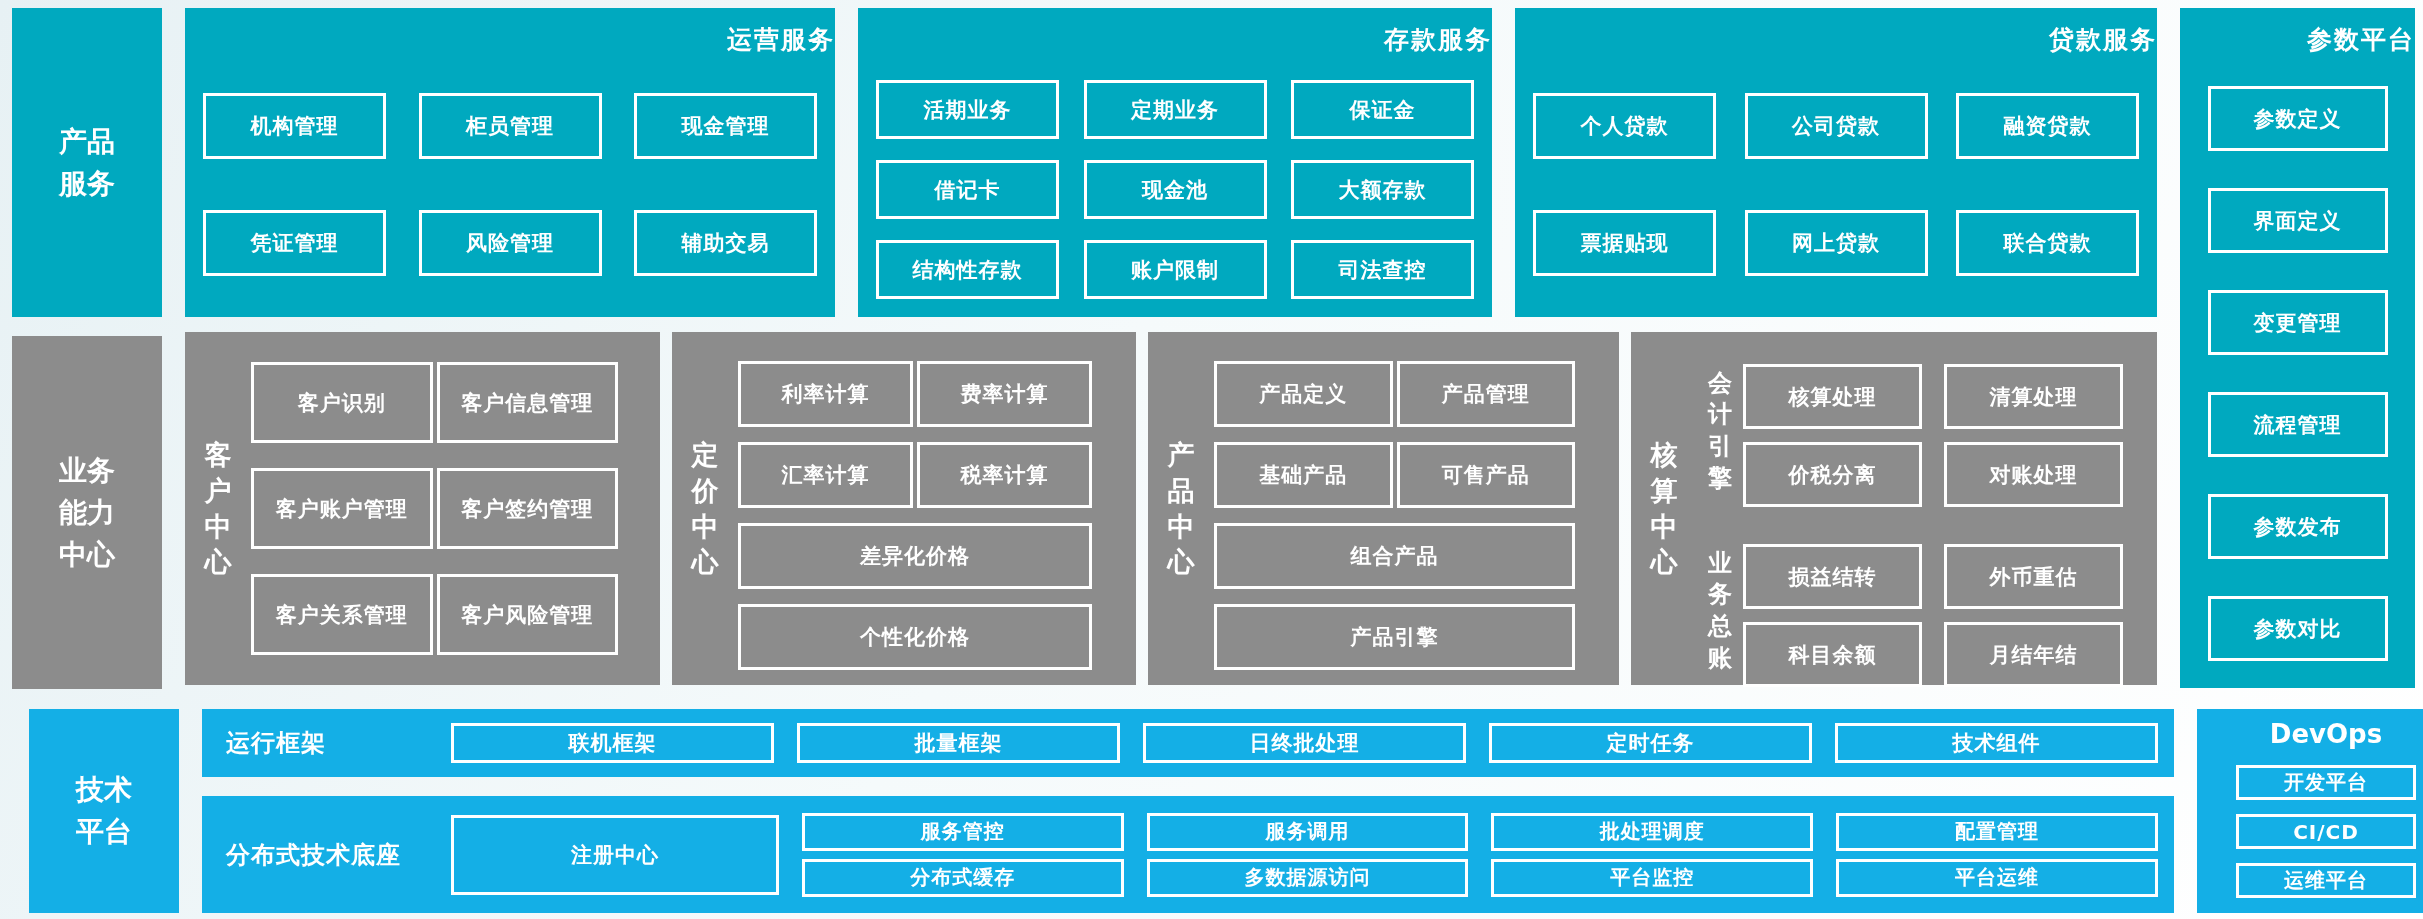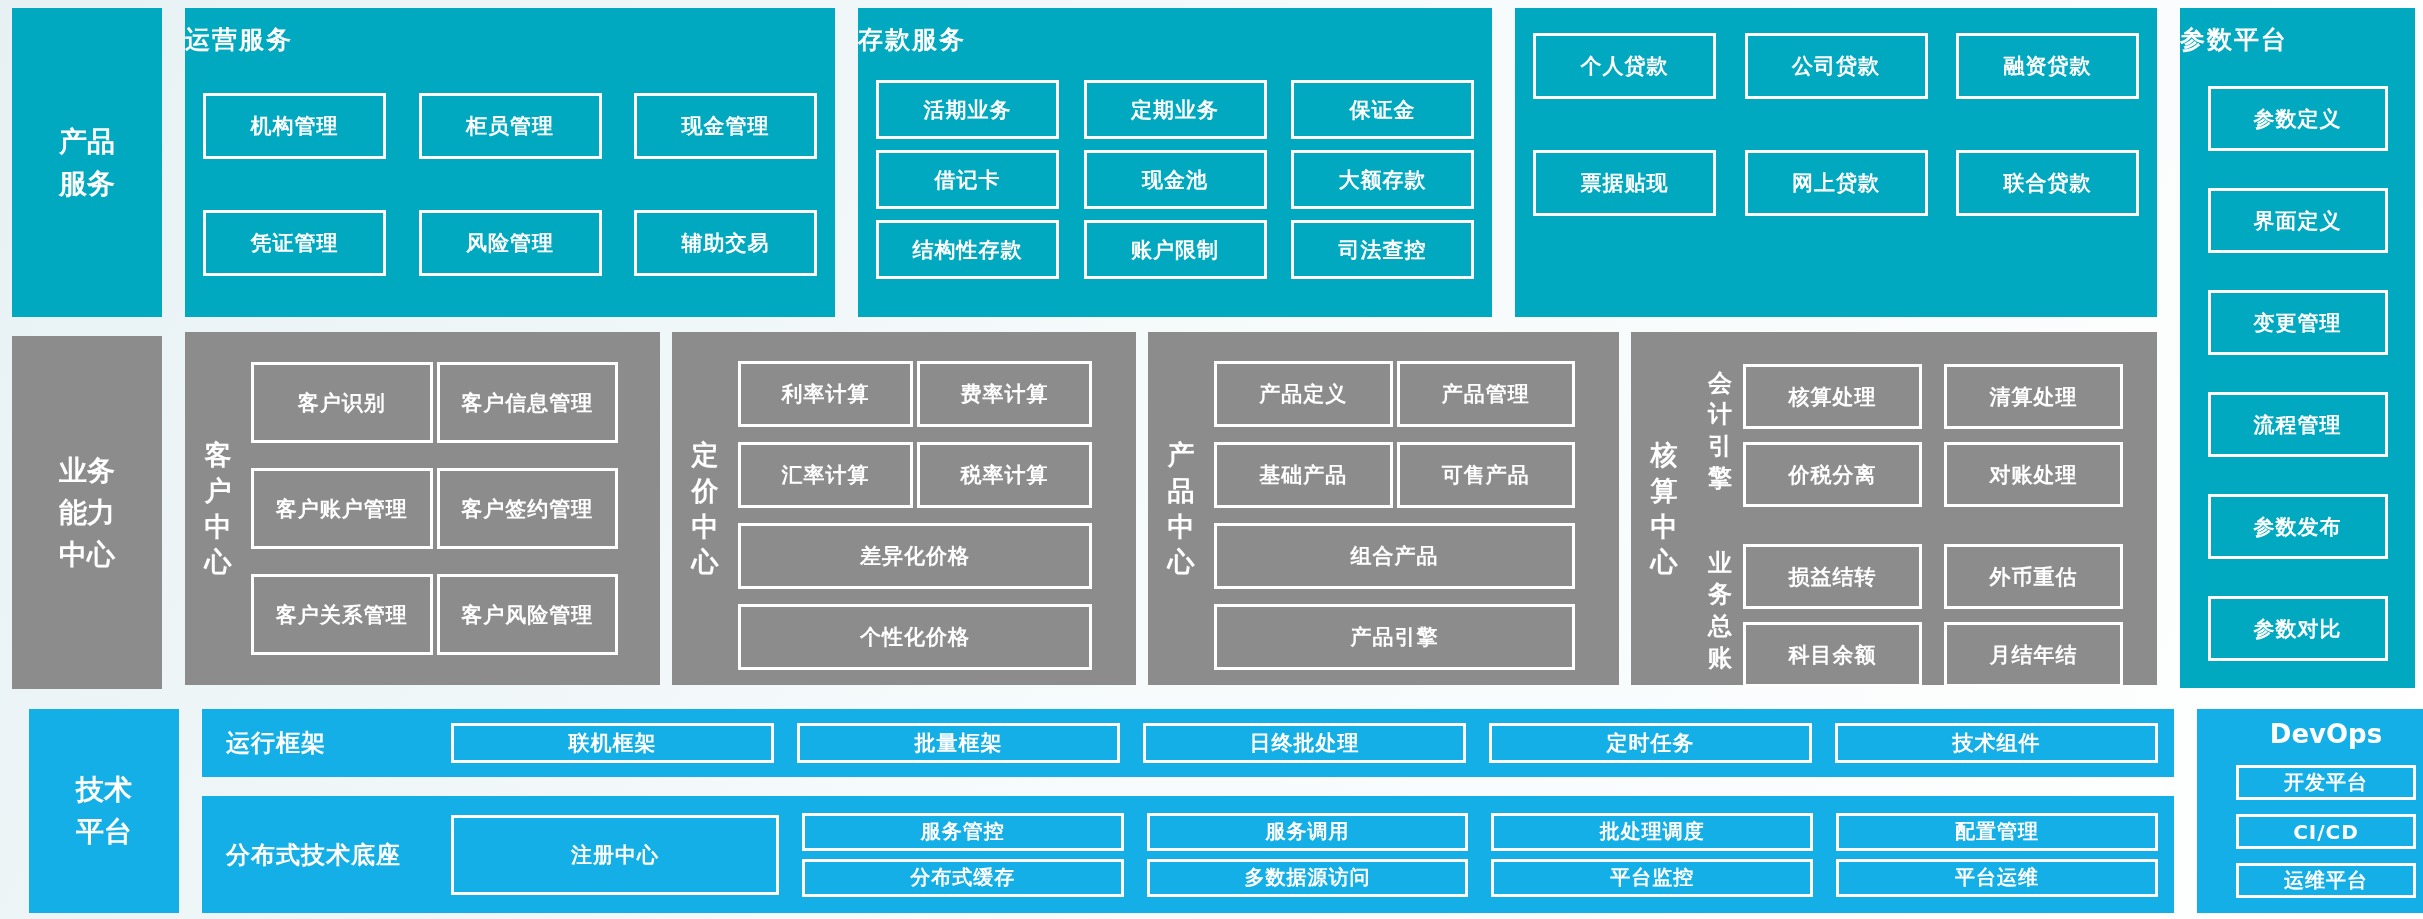--- a/index.html
+++ b/index.html
@@ -14,35 +14,35 @@
   .teal { background:#00A9BF; }
   .gray { background:#8C8C8C; }
   .blue { background:#14AFE6;margin-left:17px; }
   .abs  { position:absolute; box-sizing:border-box; }
   .rail {
     display:flex; align-items:center; justify-content:center;
     color:#fff; font-weight:bold; font-size:28px; line-height:1.5;
     text-align:center; white-space:pre-line;
   }
   .sec-title {
-    color:#fff; font-weight:bold; font-size:25px; text-align:left;
+    color:#fff; font-weight:bold; font-size:25px; text-align:right;
     padding-top:15px; height:45px; letter-spacing:2px;
   }
   .box {
     border:3px solid #fff; color:#fff; font-weight:bold; font-size:21px;
     display:flex; align-items:center; justify-content:center;
     box-sizing:border-box; text-align:center; letter-spacing:1px;
   }
   
   .grid3 {
     display:grid; grid-template-columns:repeat(3,183px);
     justify-content:space-between; box-sizing:border-box;
   }
   .g-2row { padding:25px 18px 0; grid-auto-rows:66px; row-gap:51px; }
-  .g-3row { padding:12px 18px 0; grid-auto-rows:59px; row-gap:11px; }
+  .g-3row { padding:12px 18px 0; grid-auto-rows:59px; row-gap:21px; }
   
   .vstack { display:grid; justify-content:center; grid-template-columns:180px; box-sizing:border-box; }
   
   .mid { display:flex; }
   .vlabel {
     flex:0 0 66px; display:flex; align-items:center; justify-content:center;
     color:#fff; font-weight:bold; font-size:27px; line-height:1.32;
     white-space:pre-line; text-align:center;
   }
   .vlabel.sub { flex:0 0 46px; font-size:24px; }
@@ -104,20 +104,21 @@
       <div class="box">借记卡</div>
       <div class="box">现金池</div>
       <div class="box">大额存款</div>
       <div class="box">结构性存款</div>
       <div class="box">账户限制</div>
       <div class="box">司法查控</div>
     </div>
   </div>
 
   <div class="abs teal" style="left:1515px;top:8px;width:642px;height:309px;">
+    <div class="sec-title">贷款服务</div>
     <div class="grid3 g-2row">
       <div class="box">个人贷款</div>
       <div class="box">公司贷款</div>
       <div class="box">融资贷款</div>
       <div class="box">票据贴现</div>
       <div class="box">网上贷款</div>
       <div class="box">联合贷款</div>
     </div>
   </div>
 

